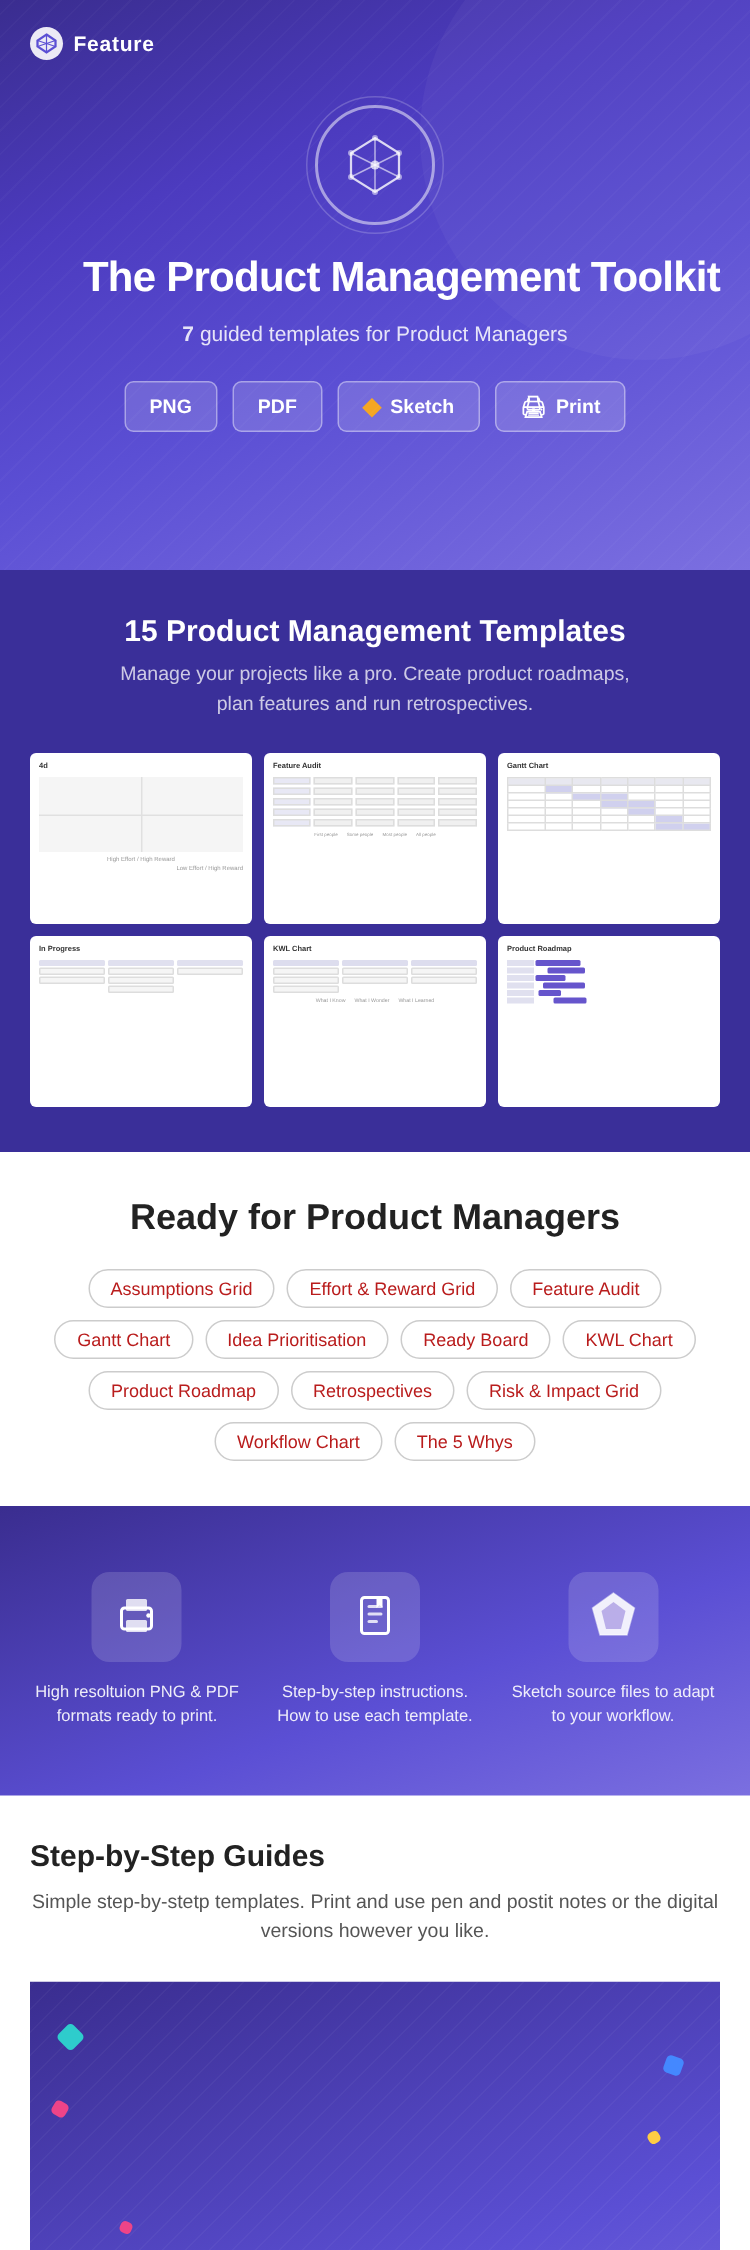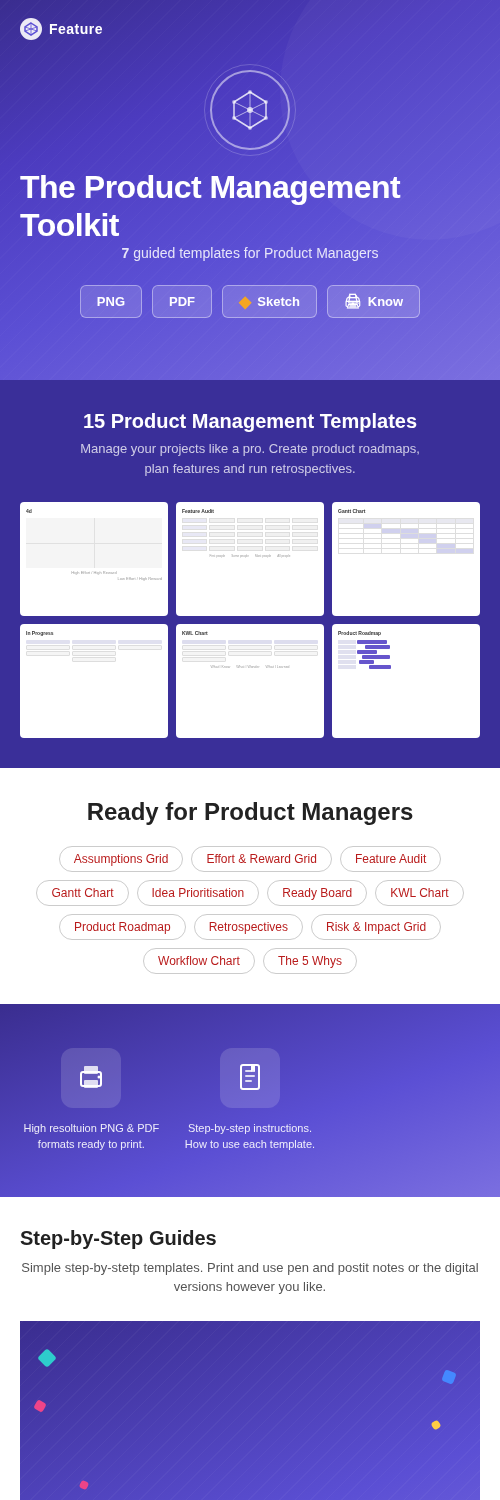--- a/index.html
+++ b/index.html
@@ -58,25 +58,25 @@
     }
     .hero-icon-circle::before {
       content: '';
       position: absolute;
       width: 90px; height: 90px;
       border: 1px solid rgba(255,255,255,0.2);
       border-radius: 50%;
     }
     .hero-title {
       color: #fff;
-      font-size: 32px;
+      font-size: 28px;
       font-weight: 800;
-      text-align: left;
+      text-align: right;
       line-height: 1.2;
-      margin-bottom: 0;
+      margin-bottom: 12px;
       letter-spacing: -0.5px;
     }
     .hero-subtitle {
       color: rgba(255,255,255,0.85);
       font-size: 14px;
       text-align: center;
       margin-bottom: 24px;
     }
     .hero-subtitle strong {
       font-weight: 700;
@@ -403,21 +403,21 @@
     </div>
     <div class="hero-badge">
       <span>PDF</span>
     </div>
     <div class="hero-badge">
       <span style="color:#f5a623; font-size:16px;">◆</span>
       <span>Sketch</span>
     </div>
     <div class="hero-badge">
       <span style="font-size:14px;">🖨</span>
-      <span>Know</span>
+      <span>Print</span>
     </div>
   </div>
 </section>
 
 <section class="templates-section">
   <h2 class="section-title">15 Product Management Templates</h2>
   <p class="section-subtitle">Manage your projects like a pro. Create product roadmaps,<br>plan features and run retrospectives.</p>
 
   <div class="template-grid">
 
@@ -689,20 +689,32 @@
             <rect x="11" y="8" width="10" height="2" rx="1" fill="white" opacity="0.8"></rect>
             <rect x="11" y="13" width="10" height="2" rx="1" fill="white" opacity="0.8"></rect>
             <rect x="11" y="18" width="7" height="2" rx="1" fill="white" opacity="0.8"></rect>
             <polygon points="17,2 21,2 21,10 19,8 17,10" fill="white"></polygon>
           </svg>
         </div>
       </div>
       <p class="feature-text">Step-by-step instructions. How to use each template.</p>
     </div>
 
+    <div class="feature-item">
+      <div class="feature-icon-wrap">
+        <div class="feature-icon-box">
+          <svg width="36" height="36" viewBox="0 0 36 36" fill="none">
+            <polygon points="18,2 32,12 27,30 9,30 4,12" fill="white" opacity="0.9"></polygon>
+            <polygon points="18,2 32,12 27,30 9,30 4,12" stroke="rgba(255,255,255,0.5)" stroke-width="1" fill="none"></polygon>
+            <polygon points="18,8 26,14 23,26 13,26 10,14" fill="rgba(150,130,220,0.6)"></polygon>
+          </svg>
+        </div>
+      </div>
+      <p class="feature-text">Sketch source files to adapt to your workflow.</p>
+    </div>
   </div>
 </section>
 
 <section class="steps-section">
   <h2 class="steps-title">Step-by-Step Guides</h2>
   <p class="steps-subtitle">Simple step-by-stetp templates. Print and use pen and postit notes
 or the digital versions however you like.</p>
 
   <div class="steps-image-wrap">
 

